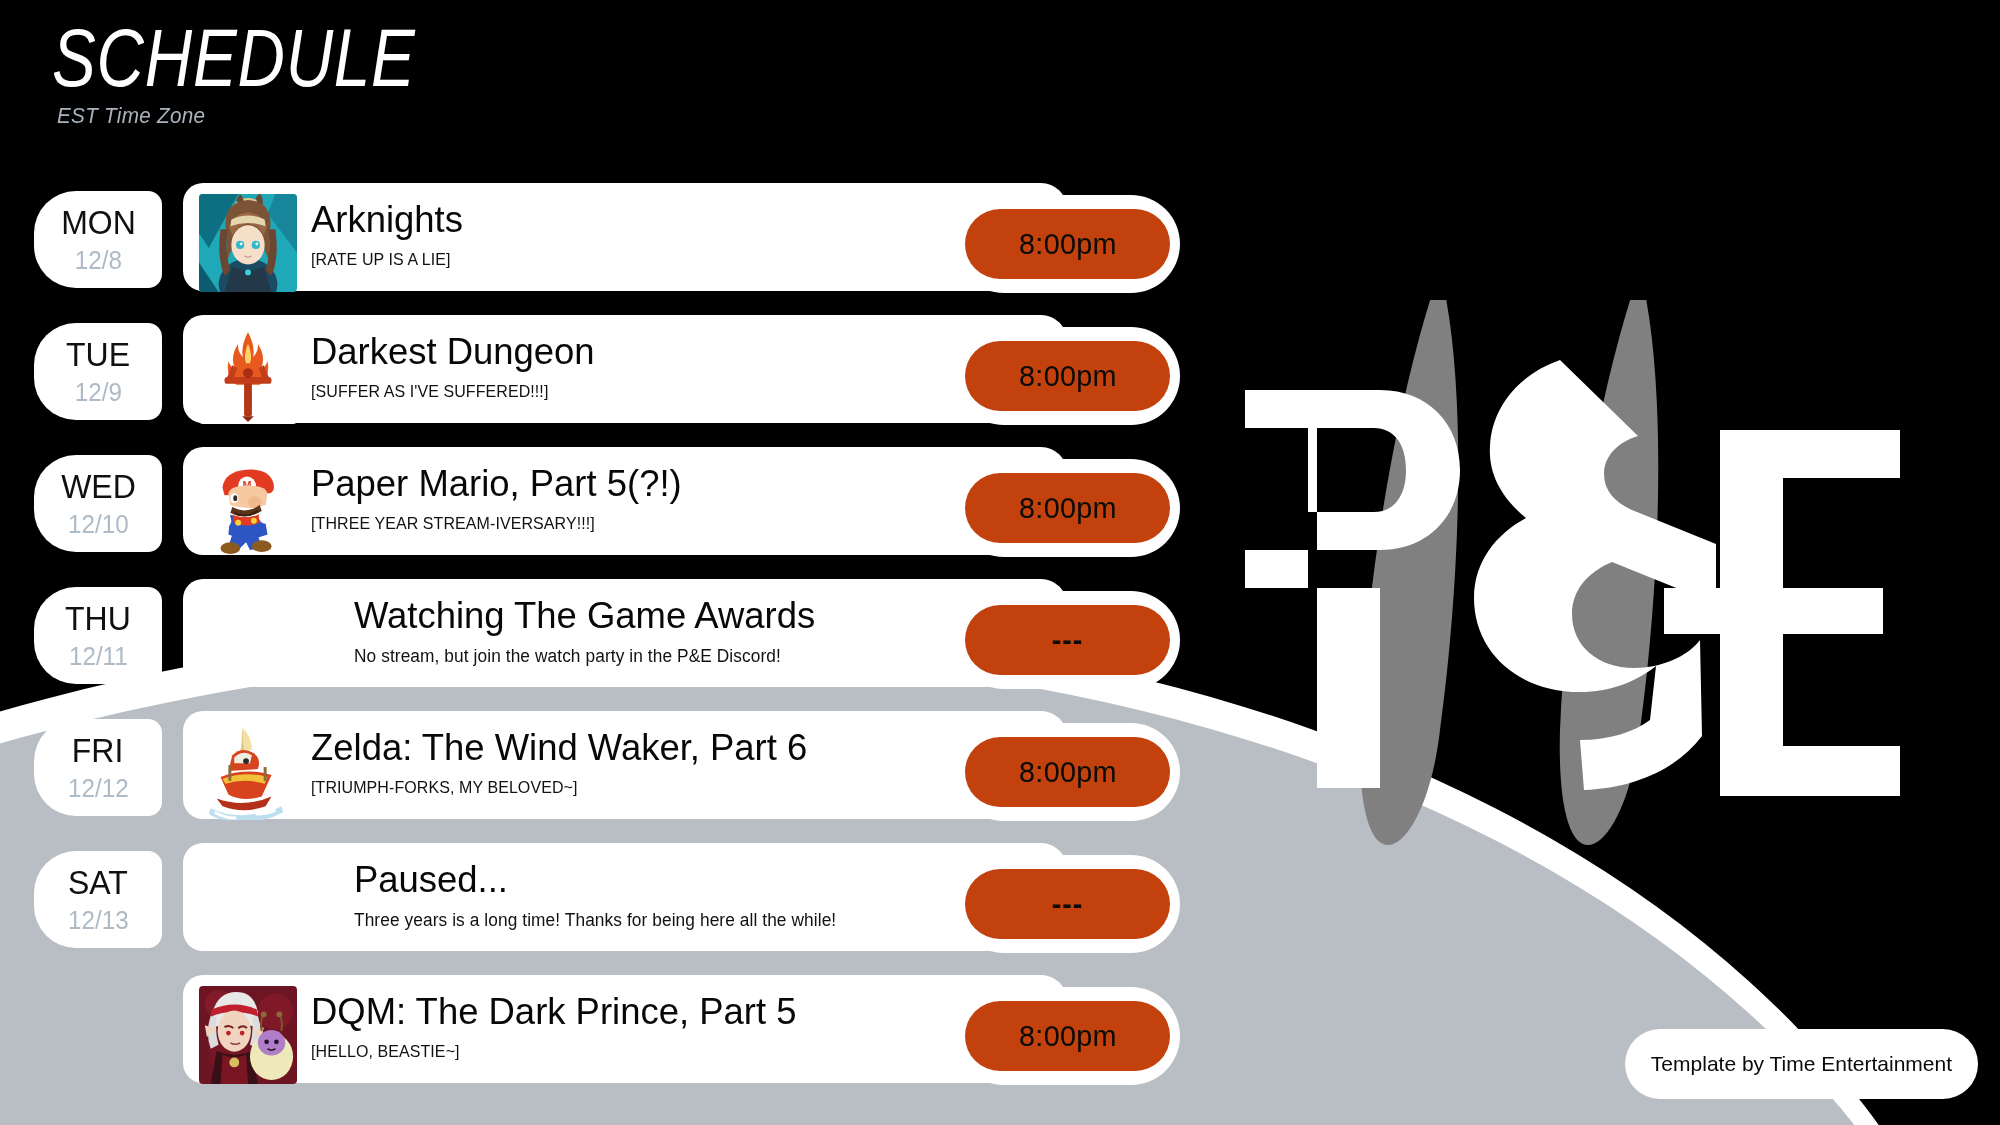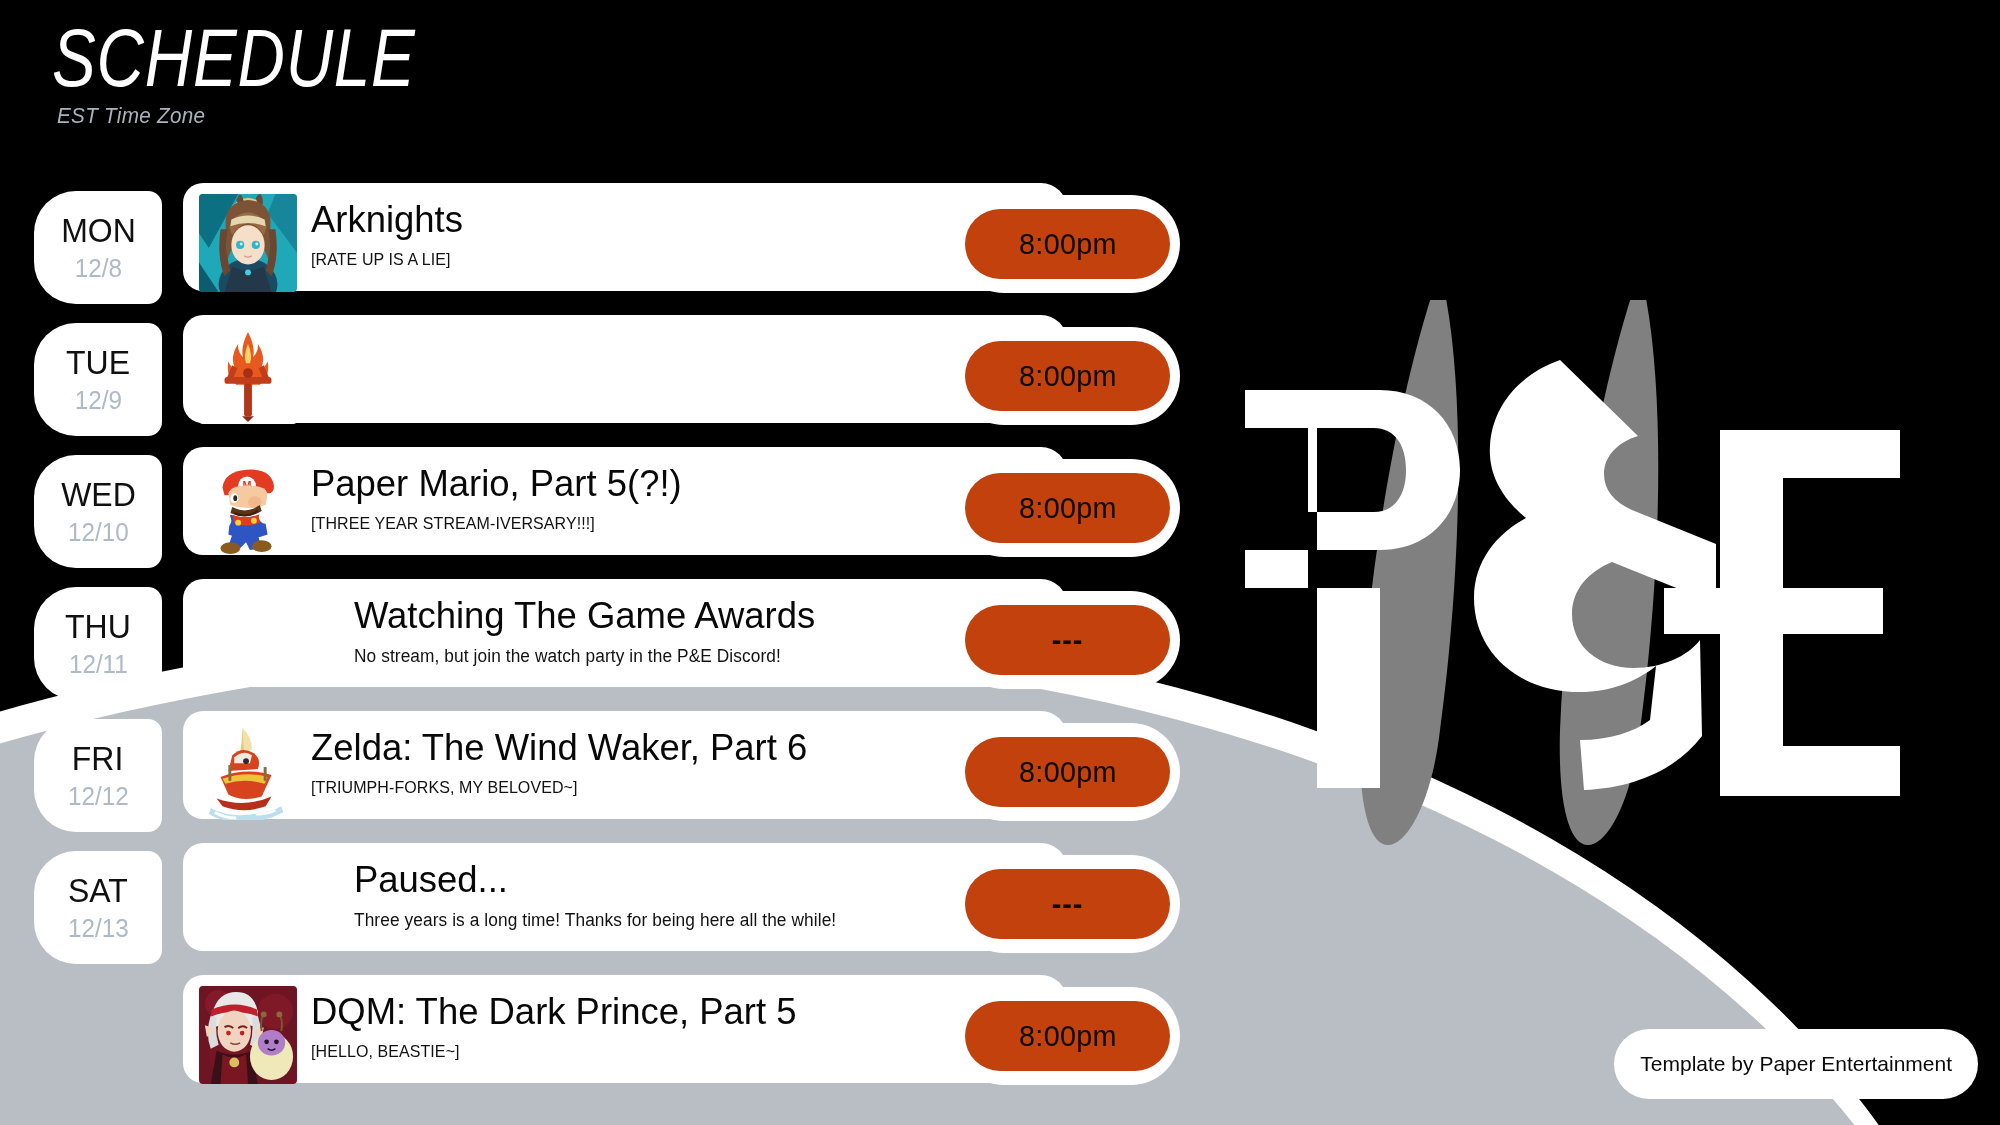--- a/index.html
+++ b/index.html
@@ -49,21 +49,21 @@
     transform:scaleX(0.94); transform-origin:left center;
     white-space:nowrap;
   }
 
   
   .rows { position:absolute; left:0; top:183px; width:1100px; z-index:4; }
   .row { position:relative; height:134px; margin-bottom:-2px; }
 
   .day-chip {
     position:absolute; left:34px; top:8px;
-    width:128px; height:113px;
+    width:128px; height:97px;
     background:#fff;
     border-radius:42px 14px 14px 42px;
     display:flex; flex-direction:column;
     align-items:center; justify-content:center;
     z-index:3;
   }
   .day-name {
     font-size:33px; color:#101010; line-height:1;
     letter-spacing:0px; font-weight:400;
     transform:scaleX(0.97); transform-origin:center;
@@ -229,20 +229,24 @@
       <path d="M50 6 q-8 16 -5 26 q-6 -6 -5 -14 q-9 14 -3 26 q-5 -2 -7 -8 q-3 16 8 24 h24 q11 -8 8 -24 q-2 6 -7 8 q6 -12 -3 -26 q1 8 -5 14 q3 -10 -5 -26Z" fill="#e8591f"></path>
       <path d="M50 18 q-5 12 -2 20 h4 q3 -8 -2 -20Z" fill="#ffd36b"></path>
       <rect x="46" y="58" width="8" height="34" rx="2" fill="#b33618"></rect>
       <path d="M28 54 l6 -14 l5 3 l-5 13Z" fill="#c23d1a"></path>
       <path d="M72 54 l-6 -14 l-5 3 l5 13Z" fill="#c23d1a"></path>
       <rect x="26" y="52" width="48" height="7" rx="3" fill="#c23d1a"></rect>
       <path d="M44 92 l6 6 l6 -6Z" fill="#8e2a12"></path>
       <circle cx="50" cy="48" r="5" fill="#a82f12"></circle>
     </svg>
             </div>
+        <div class="texts">
+          <div class="game-title">Darkest Dungeon</div>
+          <div class="game-sub">[SUFFER AS I'VE SUFFERED!!!]</div>
+        </div>
       </div>
     </div>
     <div class="time-pill-shell">
       <div class="time-pill">
         <span class="time-text">8:00pm</span>
       </div>
     </div>
   </div>
       <div class="row">
     <div class="day-chip">
@@ -404,16 +408,16 @@
     </div>
     <div class="time-pill-shell">
       <div class="time-pill">
         <span class="time-text">8:00pm</span>
       </div>
     </div>
   </div>
     </div>
 
   <div class="credit">
-    <span class="credit-text">Template by Paper Entertainment</span>
+    <span class="credit-text">Template by Time Entertainment</span>
   </div>
 
 </div>
 
 </body></html>

